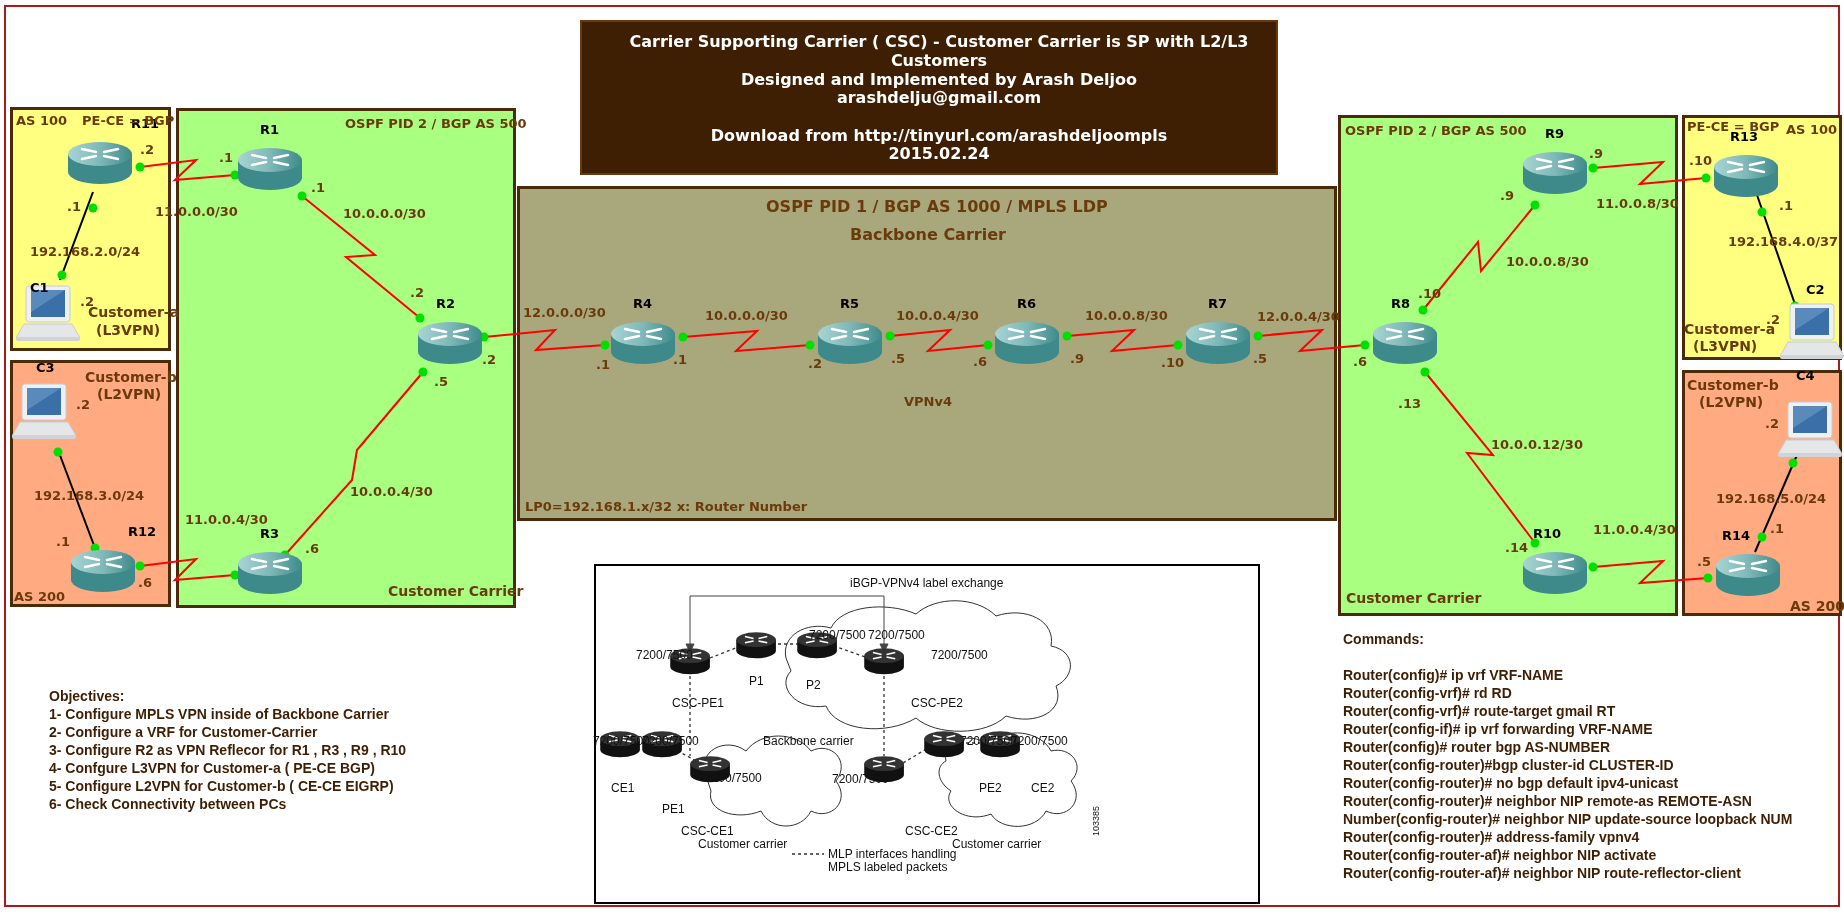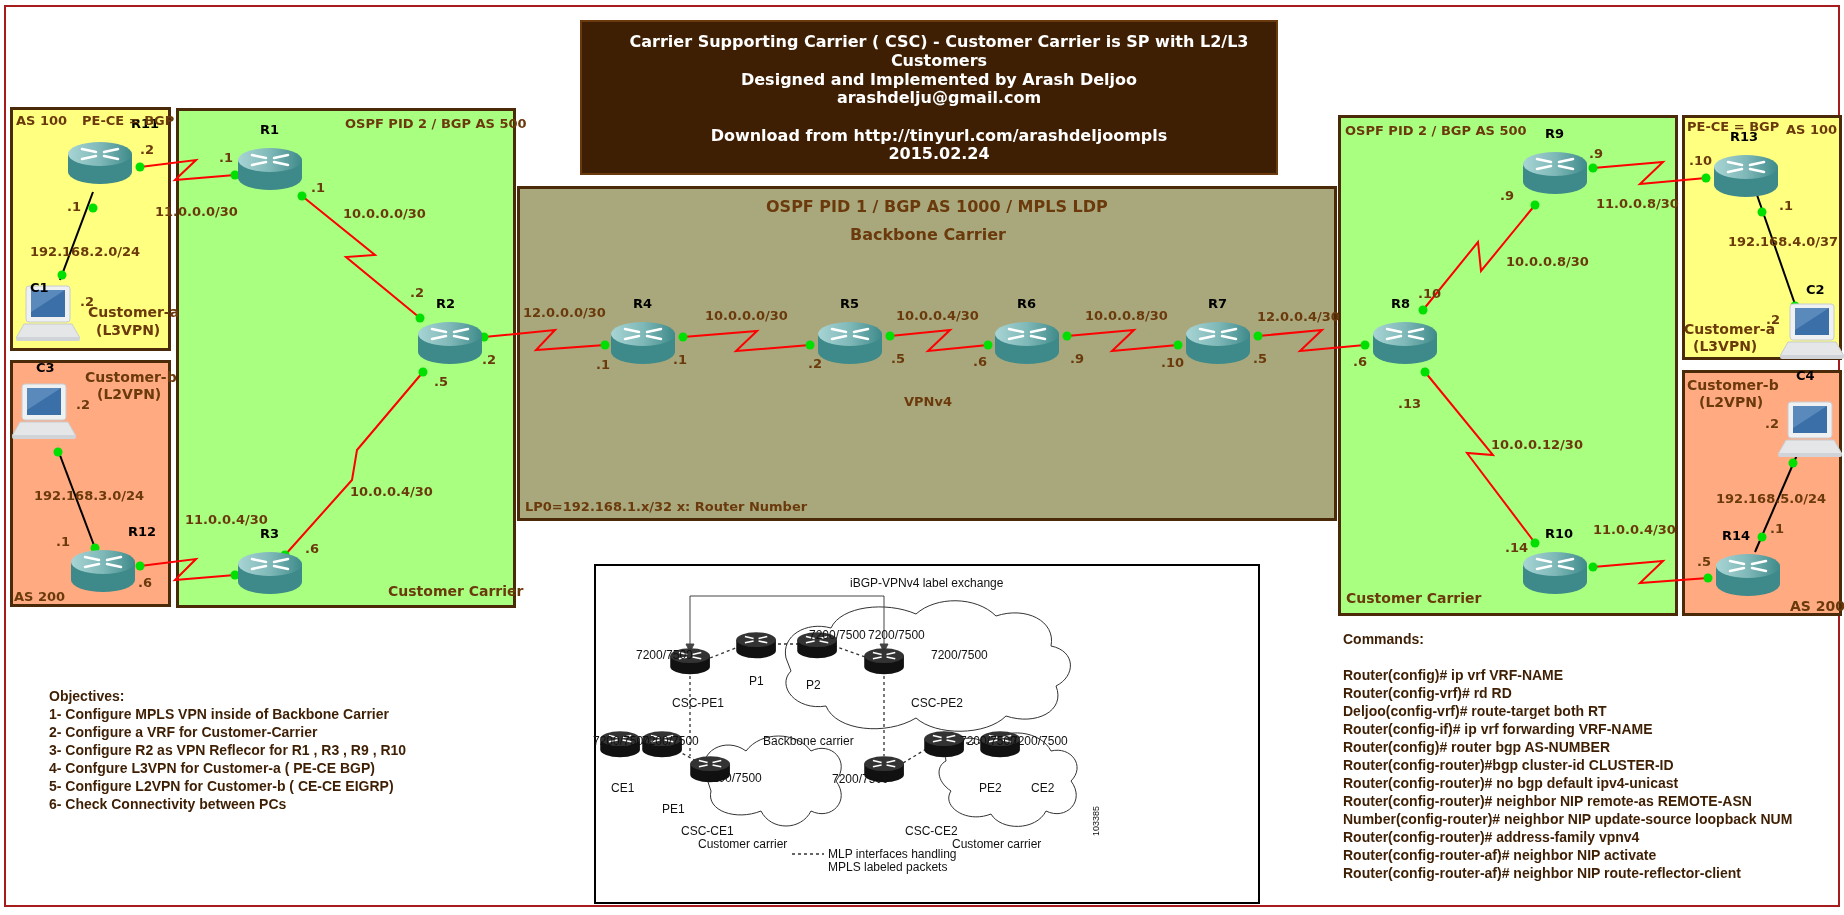--- a/index.html
+++ b/index.html
@@ -312,21 +312,21 @@
         </defs>
     <path d="M2,14 L2,32 A32,12 0 0 0 66,32 L66,14 Z" fill="#3e8a8a"></path>
     <ellipse cx="34" cy="14" rx="32" ry="12" fill="url(#g0)"></ellipse>
     <g stroke="#fff" stroke-width="2.5" fill="none" stroke-linecap="round">
       <path d="M16,9 L30,12"></path>
           <path d="M38,16 L52,19"></path>
           <path d="M52,9 L38,12"></path>
           <path d="M30,16 L16,19"></path>
     </g>
   </svg></div>
-    <div class="rname" style="left: 1533px; top: 526px; margin-left: 12px;">R10</div>
+    <div class="rname" style="left: 1533px; top: 526px;">R10</div>
     <div class="router" style="left: 1712px; top: 153px;"><svg width="68" height="46" viewBox="0 0 68 46">
     <defs>
           <linearGradient id="g0" x1="0" x2="1">
             <stop offset="0" stop-color="#a8d4d4"></stop>
             <stop offset="0.5" stop-color="#7fb8b8"></stop>
             <stop offset="1" stop-color="#3e8a8a"></stop>
           </linearGradient>
         </defs>
     <path d="M2,14 L2,32 A32,12 0 0 0 66,32 L66,14 Z" fill="#3e8a8a"></path>
     <ellipse cx="34" cy="14" rx="32" ry="12" fill="url(#g0)"></ellipse>
@@ -631,21 +631,21 @@
   <div>3- Configure R2 as VPN Reflecor for R1 , R3 , R9 , R10</div>
   <div>4- Confgure L3VPN for Customer-a ( PE-CE BGP)</div>
   <div>5- Configure L2VPN for Customer-b ( CE-CE EIGRP)</div>
   <div>6- Check Connectivity between PCs</div>
 </div>
 
 <div class="commands" style="left:1343px;top:630px;">
   <div style="margin-bottom:18px;">Commands:</div>
   <div>Router(config)# ip vrf VRF-NAME</div>
   <div>Router(config-vrf)# rd RD</div>
-  <div>Deljoo(config-vrf)# route-target both RT</div>
+  <div>Router(config-vrf)# route-target gmail RT</div>
   <div>Router(config-if)# ip vrf forwarding VRF-NAME</div>
   <div>Router(config)# router bgp AS-NUMBER</div>
   <div>Router(config-router)#bgp cluster-id CLUSTER-ID</div>
   <div>Router(config-router)# no bgp default ipv4-unicast</div>
   <div>Router(config-router)# neighbor NIP remote-as REMOTE-ASN</div>
   <div>Number(config-router)# neighbor NIP update-source loopback NUM</div>
   <div>Router(config-router)# address-family vpnv4</div>
   <div>Router(config-router-af)# neighbor NIP activate</div>
   <div>Router(config-router-af)# neighbor NIP route-reflector-client</div>
 </div>

